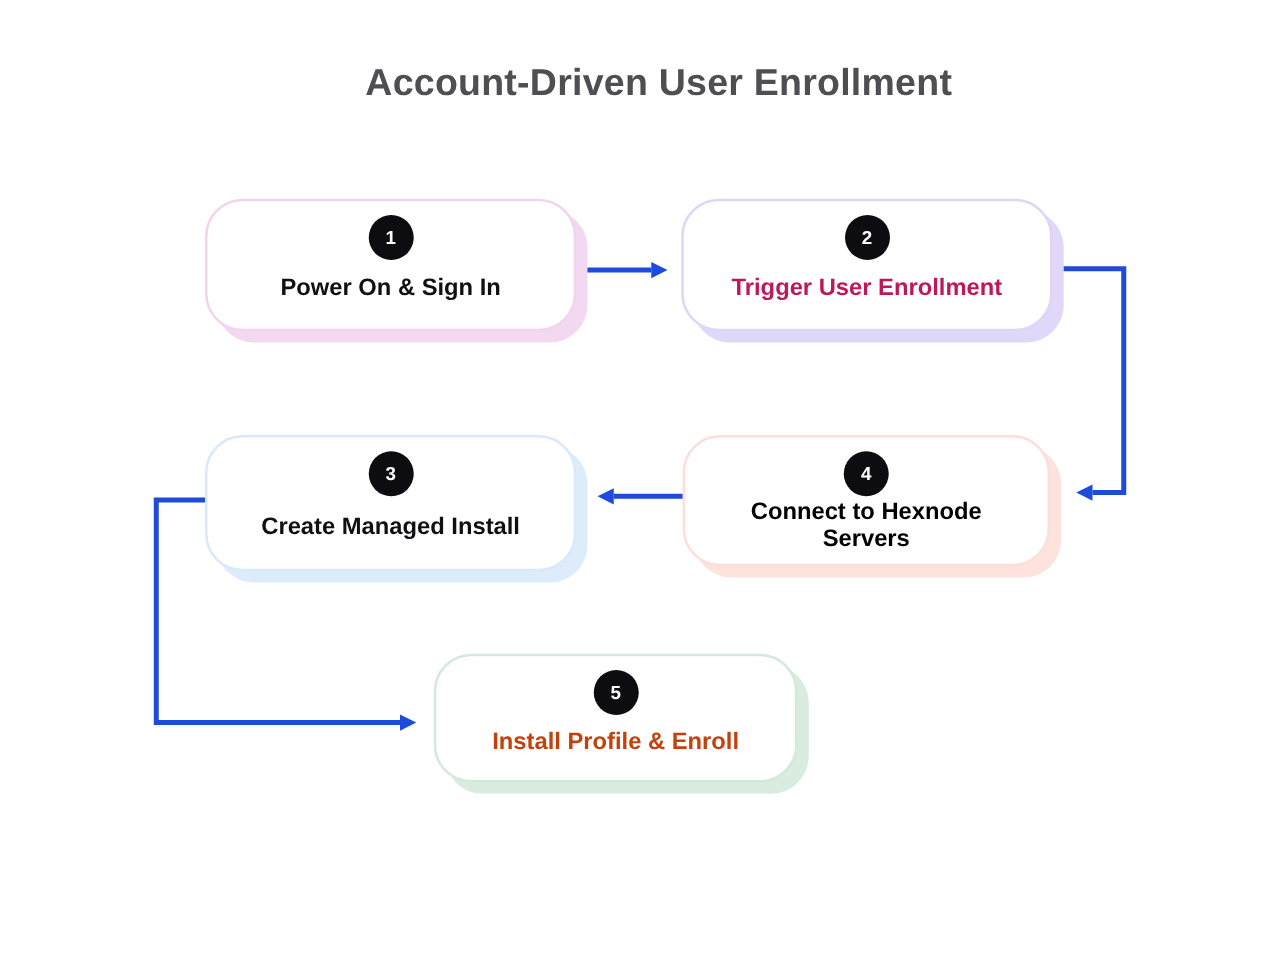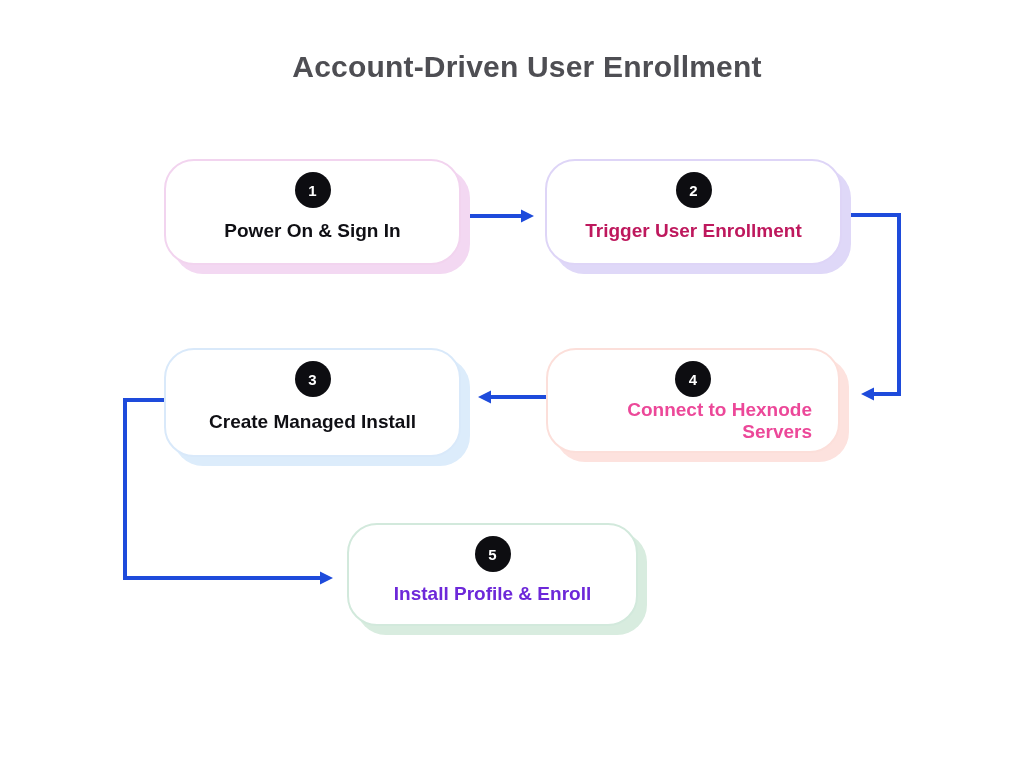--- a/index.html
+++ b/index.html
@@ -58,21 +58,21 @@
     display: flex;
     align-items: center;
     justify-content: center;
     flex: none;
   }
   .label {
     flex: 1;
     display: flex;
     align-items: center;
     justify-content: center;
-    text-align: right;
+    text-align: center;
     padding: 2px 26px 10px;
     font-size: 19px;
     font-weight: 700;
     line-height: 1.18;
     color: #0f0f14;
   }
 </style>
 </head>
 <body>
 
@@ -109,21 +109,21 @@
     <div class="label" style="color: #be185d;">Trigger User Enrollment</div>
   </div>
 
   <div class="step step-3" style="border-color: rgb(217, 233, 250); box-shadow: rgb(220, 236, 251) 9px 9px 0px 0px;">
     <div class="num" style="background: rgb(13, 13, 17);">3</div>
     <div class="label" style="color: rgb(15, 15, 20);">Create Managed Install</div>
   </div>
 
   <div class="step step-4" style="border-color: rgb(252, 223, 218); box-shadow: rgb(253, 226, 222) 9px 9px 0px 0px;">
     <div class="num" style="background: rgb(13, 13, 17);">4</div>
-    <div class="label" style="color: #ec4899;">Connect to Hexnode Servers</div>
+    <div class="label" style="color: #000000;">Connect to Hexnode Servers</div>
   </div>
 
   <div class="step step-5" style="border-color: rgb(210, 233, 220); box-shadow: rgb(216, 236, 223) 9px 9px 0px 0px;">
     <div class="num" style="background: rgb(13, 13, 17);">5</div>
-    <div class="label" style="color: #6d28d9;">Install Profile &amp; Enroll</div>
+    <div class="label" style="color: #c2410c;">Install Profile &amp; Enroll</div>
   </div>
 
 </div>
 
 </body></html>

